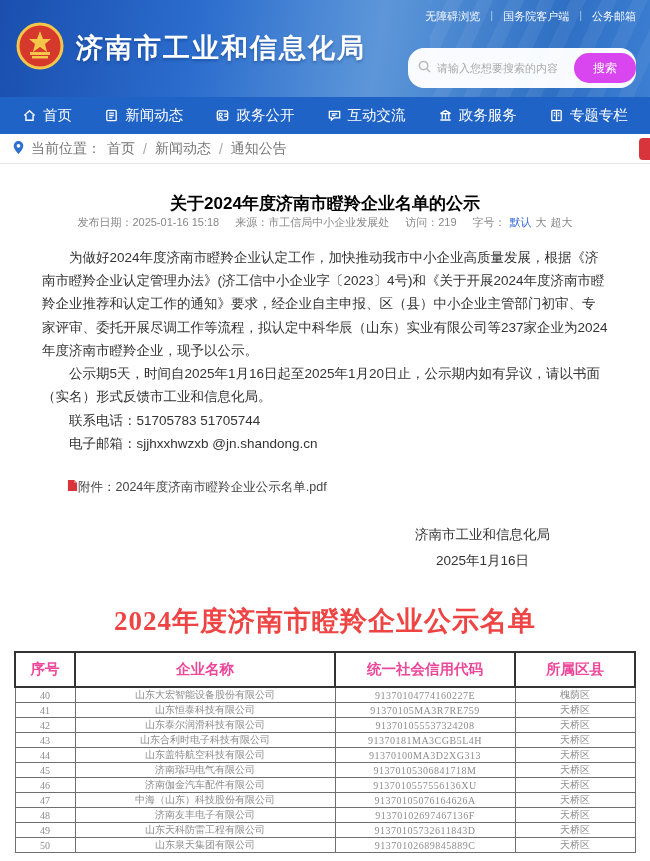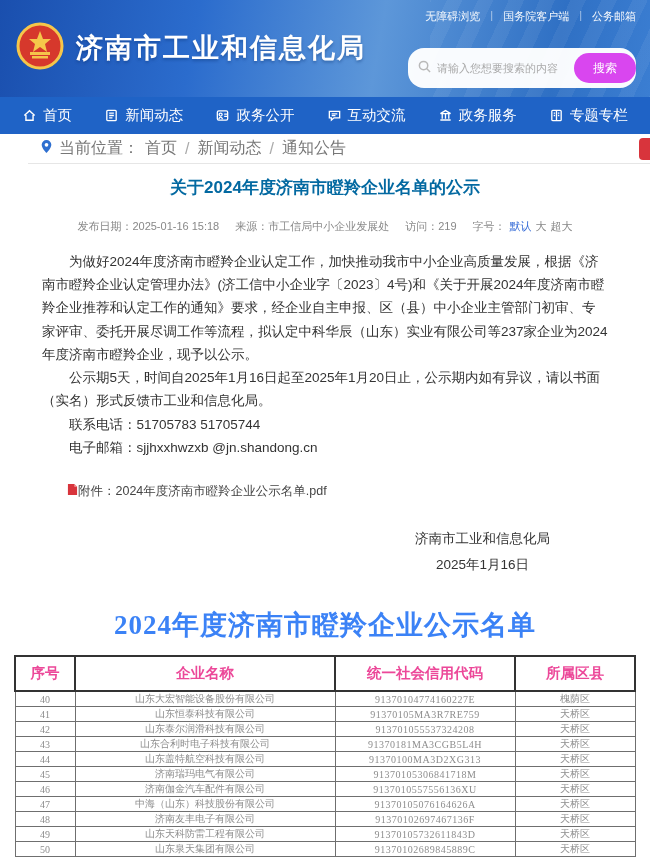--- a/index.html
+++ b/index.html
@@ -35,43 +35,43 @@
 
   
   .main-nav{ height:37px; background:#1f63c6; display:flex; align-items:center;
     justify-content:space-around; padding:0 6px; }
   .nav-item{ display:flex; align-items:center; gap:6px; color:#fff; font-size:14.5px;
     cursor:pointer; white-space:nowrap; }
   .nav-item svg{ display:block; }
 
   
   .crumb-bar{ position:relative; height:30px; display:flex; align-items:center; gap:6px;
-    padding-left:12px; font-size:16px; color:#777; border-bottom:1px solid #e6e6e6;margin-left:28px; }
+    padding-left:12px; font-size:14px; color:#777; border-bottom:1px solid #e6e6e6; }
   .crumb-bar a{ color:#777; text-decoration:none; cursor:pointer; }
   .crumb-sep{ color:#aaa; margin:0 2px; }
   .side-widget{ position:absolute; right:0; top:4px; width:11px; height:22px;
     background:#d8343c; border-radius:4px 0 0 4px; cursor:pointer; }
 
   
   .article{ padding:0 42px; }
-  .article-title{ margin-top:12px; text-align:center; font-size:17px; font-weight:bold; color:#0369a1; }
-  .meta-row{ margin-top:20px; display:flex; justify-content:center; flex-wrap:nowrap;
+  .article-title{ margin-top:28px; text-align:center; font-size:17px; font-weight:bold; color:#000000; }
+  .meta-row{ display:flex; justify-content:center; flex-wrap:nowrap;
     gap:0 16px; font-size:11px; color:#888; white-space:nowrap; }
   .meta-row .fo{ cursor:pointer; margin-left:4px; }
   .meta-row .fo.active{ color:#3a6fd8; }
   .body-text{ margin-top:16px; font-size:13.5px; line-height:1.72; color:#333; }
   .body-text p{ text-indent:2em; }
   .attach-row{ margin-top:24px; font-size:12.5px; color:#444; padding-left:2em;
     display:flex; align-items:center; cursor:pointer; }
   .sig-block{ margin:26px 58px 0 auto; width:fit-content; text-align:center;
     font-size:13.5px; color:#333; line-height:1.9; }
 
   
   .sheet-title{ margin-top:30px; text-align:center; font-family:"Liberation Serif","DejaVu Serif",serif;
-    font-weight:bold; font-size:27px; color:#3b82f6; letter-spacing:1px; }
+    font-weight:bold; font-size:27px; color:#ef4444; letter-spacing:1px; }
   table.sheet{ width:620px; margin:12px auto 0; border-collapse:collapse; table-layout:fixed; }
   table.sheet col.c-seq{ width:60px; } table.sheet col.c-name{ width:260px; }
   table.sheet col.c-code{ width:180px; } table.sheet col.c-dist{ width:120px; }
   table.sheet th{ border:2px solid #333; font-size:14.5px; font-weight:bold; color:#ec4899;
     height:35px; background:#fff; }
   table.sheet td{ border:1px solid #6f6f6f; height:13.6px; padding:0; text-align:center;
     font-family:"Liberation Serif","DejaVu Serif",serif; font-size:10px; color:#8d8d8d;
     overflow:hidden; white-space:nowrap; }
   table.sheet td.code{ letter-spacing:.5px; }
 </style>

